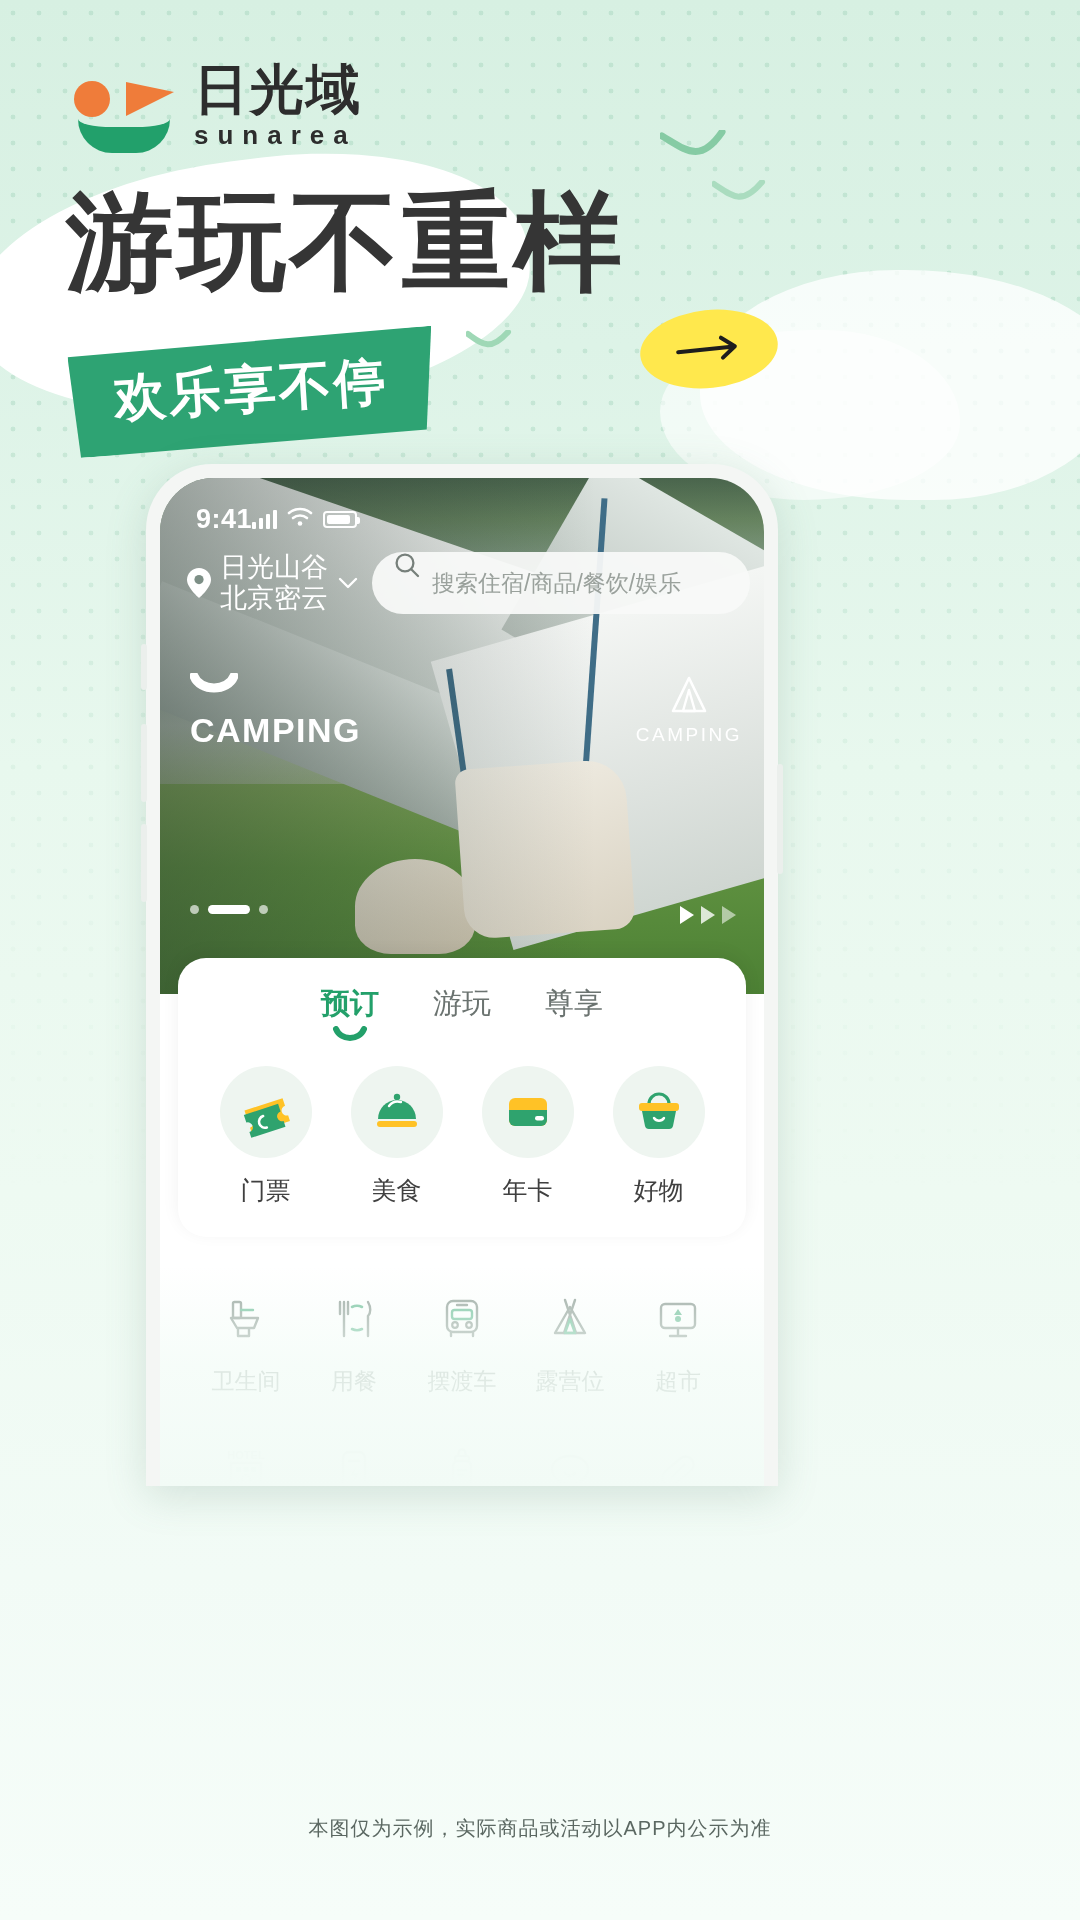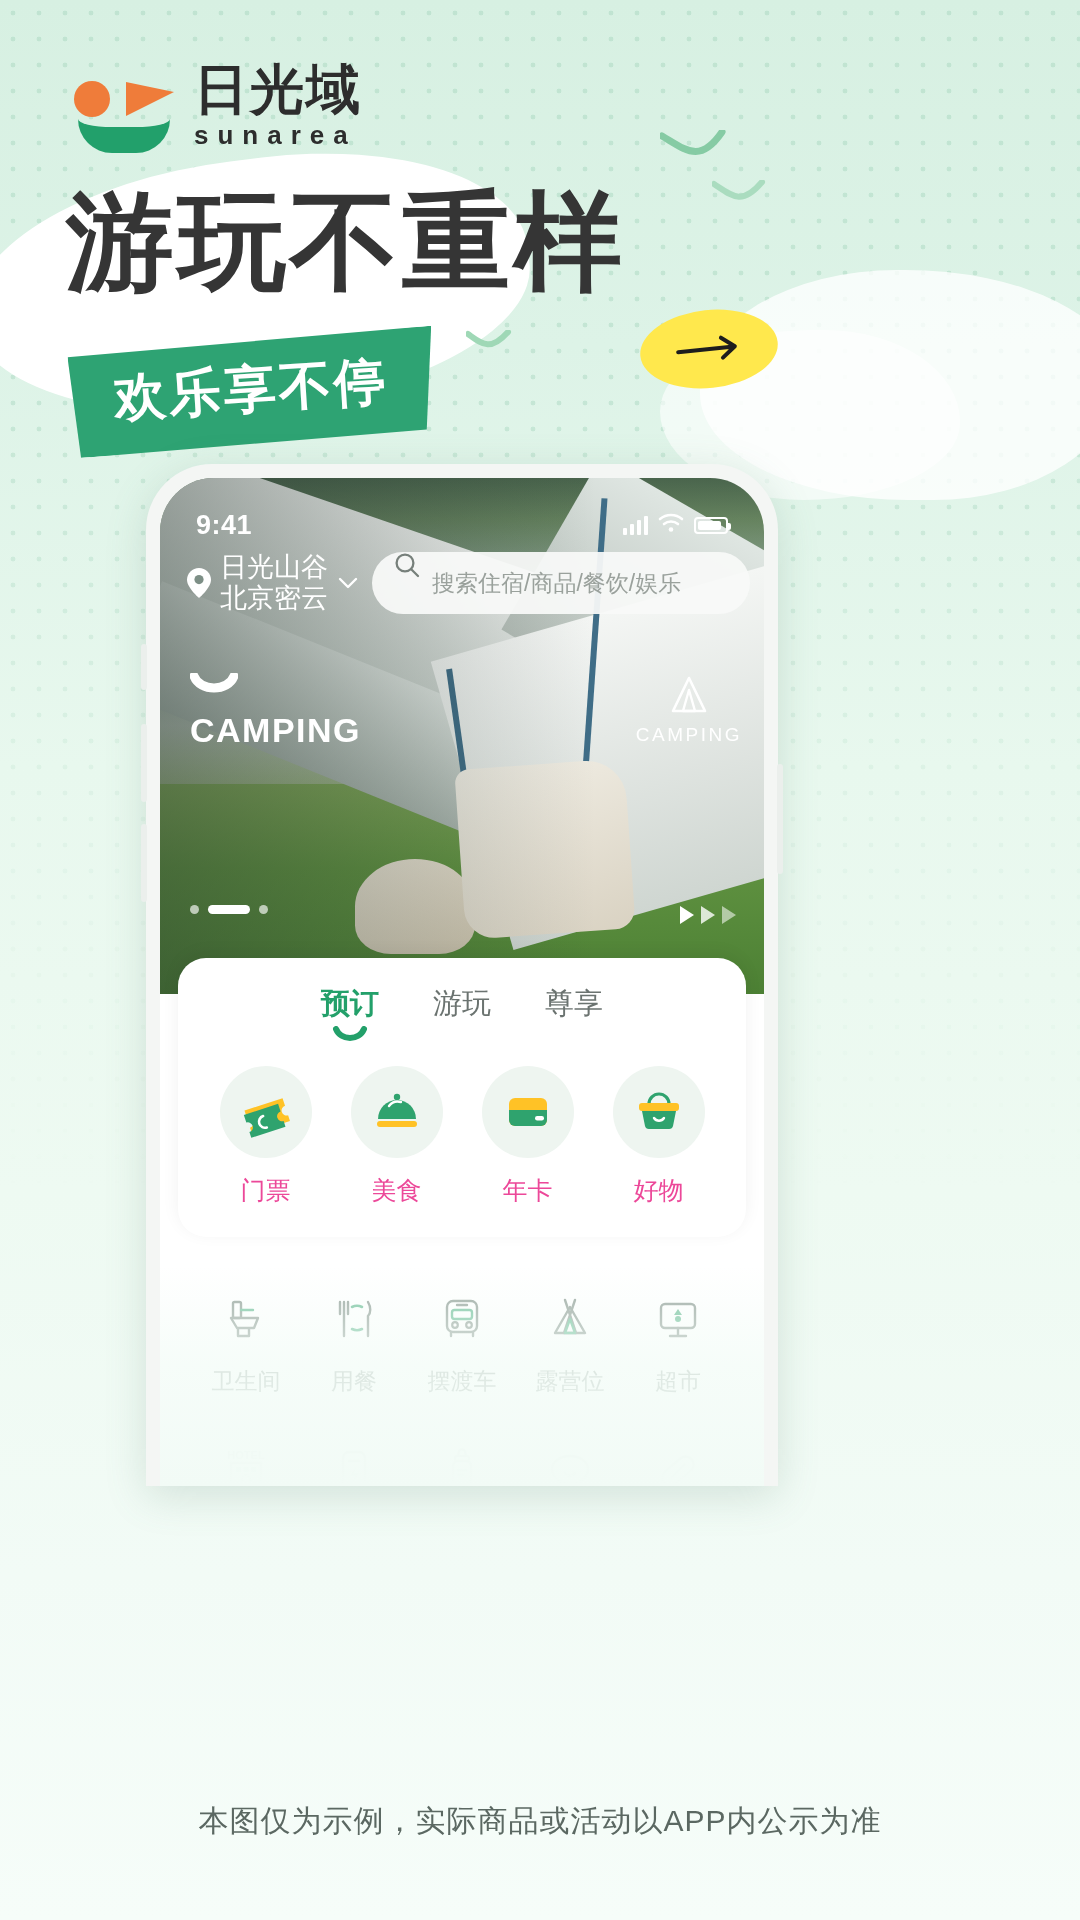--- a/index.html
+++ b/index.html
@@ -199,22 +199,22 @@
     background: linear-gradient(160deg,#ece5d6,#cdc4ae);
     border-radius: 50% 50% 30% 30%;
   }
   .hero-shade {
     position: absolute; inset: 0;
     background: linear-gradient(to right, rgba(40,55,48,0.42) 0%, rgba(40,55,48,0.16) 46%, rgba(0,0,0,0) 72%);
   }
 
   
   .statusbar {
-    position: absolute; left: 0; right: 0; top: 16px; height: 62px;
-    display: flex; align-items: center; justify-content: space-between;
+    position: absolute; left: 0; right: 0; top: 10px; height: 62px;
+    display: flex; align-items: center; 
     padding: 0 36px; color: #fff;
   }
   .status-time { font-size: 27px; font-weight: 600; letter-spacing: 0.5px; }
   .status-right { display: flex; align-items: center; gap: 10px; }
   .sig { display: flex; align-items: flex-end; gap: 3px; height: 20px; }
   .sig i { display: block; width: 4px; background: #fff; border-radius: 1px; }
   .sig i:nth-child(1){height:7px} .sig i:nth-child(2){height:11px}
   .sig i:nth-child(3){height:15px} .sig i:nth-child(4){height:19px}
   .batt {
     width: 34px; height: 17px; border: 2px solid #fff; border-radius: 4px;
@@ -298,41 +298,41 @@
   }
   .tab .tab-mark svg { display:block; }
 
   .quick { display: flex; justify-content: space-around; margin-top: 34px; padding: 0 22px; }
   .qitem { display: flex; flex-direction: column; align-items: center; gap: 16px; }
   .qicon {
     width: 92px; height: 92px; border-radius: 50%; background: #eef5f0;
     display: flex; align-items: center; justify-content: center;
   }
   .qicon svg { display: block; }
-  .qlabel { font-size: 25px; color: #ec4899; }
+  .qlabel { font-size: 25px; color: #404040; }
 
   
   .facilities { position: absolute; left: 18px; right: 18px; top: 812px; }
   .frow { display: flex; justify-content: space-around; padding: 0 14px; margin-bottom: 44px; }
   .fitem { display: flex; flex-direction: column; align-items: center; gap: 18px; width: 108px; }
   .fico { width: 58px; height: 58px; display:flex; align-items:center; justify-content:center; }
   .fico svg { display: block; }
   .flabel { font-size: 23px; color: #9aa7a0; }
   .frow.faded { opacity: 0.30; }
 
   .screen-fade {
     position: absolute; left: 0; right: 0; bottom: 0; height: 220px;
     background: linear-gradient(to bottom, rgba(246,253,249,0) 0%, rgba(243,252,247,0.75) 45%, rgba(242,251,246,1) 100%);
     pointer-events: none;
   }
 
   
   .footnote {
     position: absolute; left: 0; right: 0; bottom: 78px;
-    text-align: center; font-size: 30px; color: #5b6862; letter-spacing: 1px;
+    text-align: center; font-size: 20px; color: #5b6862; letter-spacing: 1px;
   }
 </style>
 </head>
 <body>
 
 <div class="dots fade"></div>
 <div class="blob-white"></div>
 <div class="cloud-right"></div>
 <div class="cloud-right2"></div>
 

